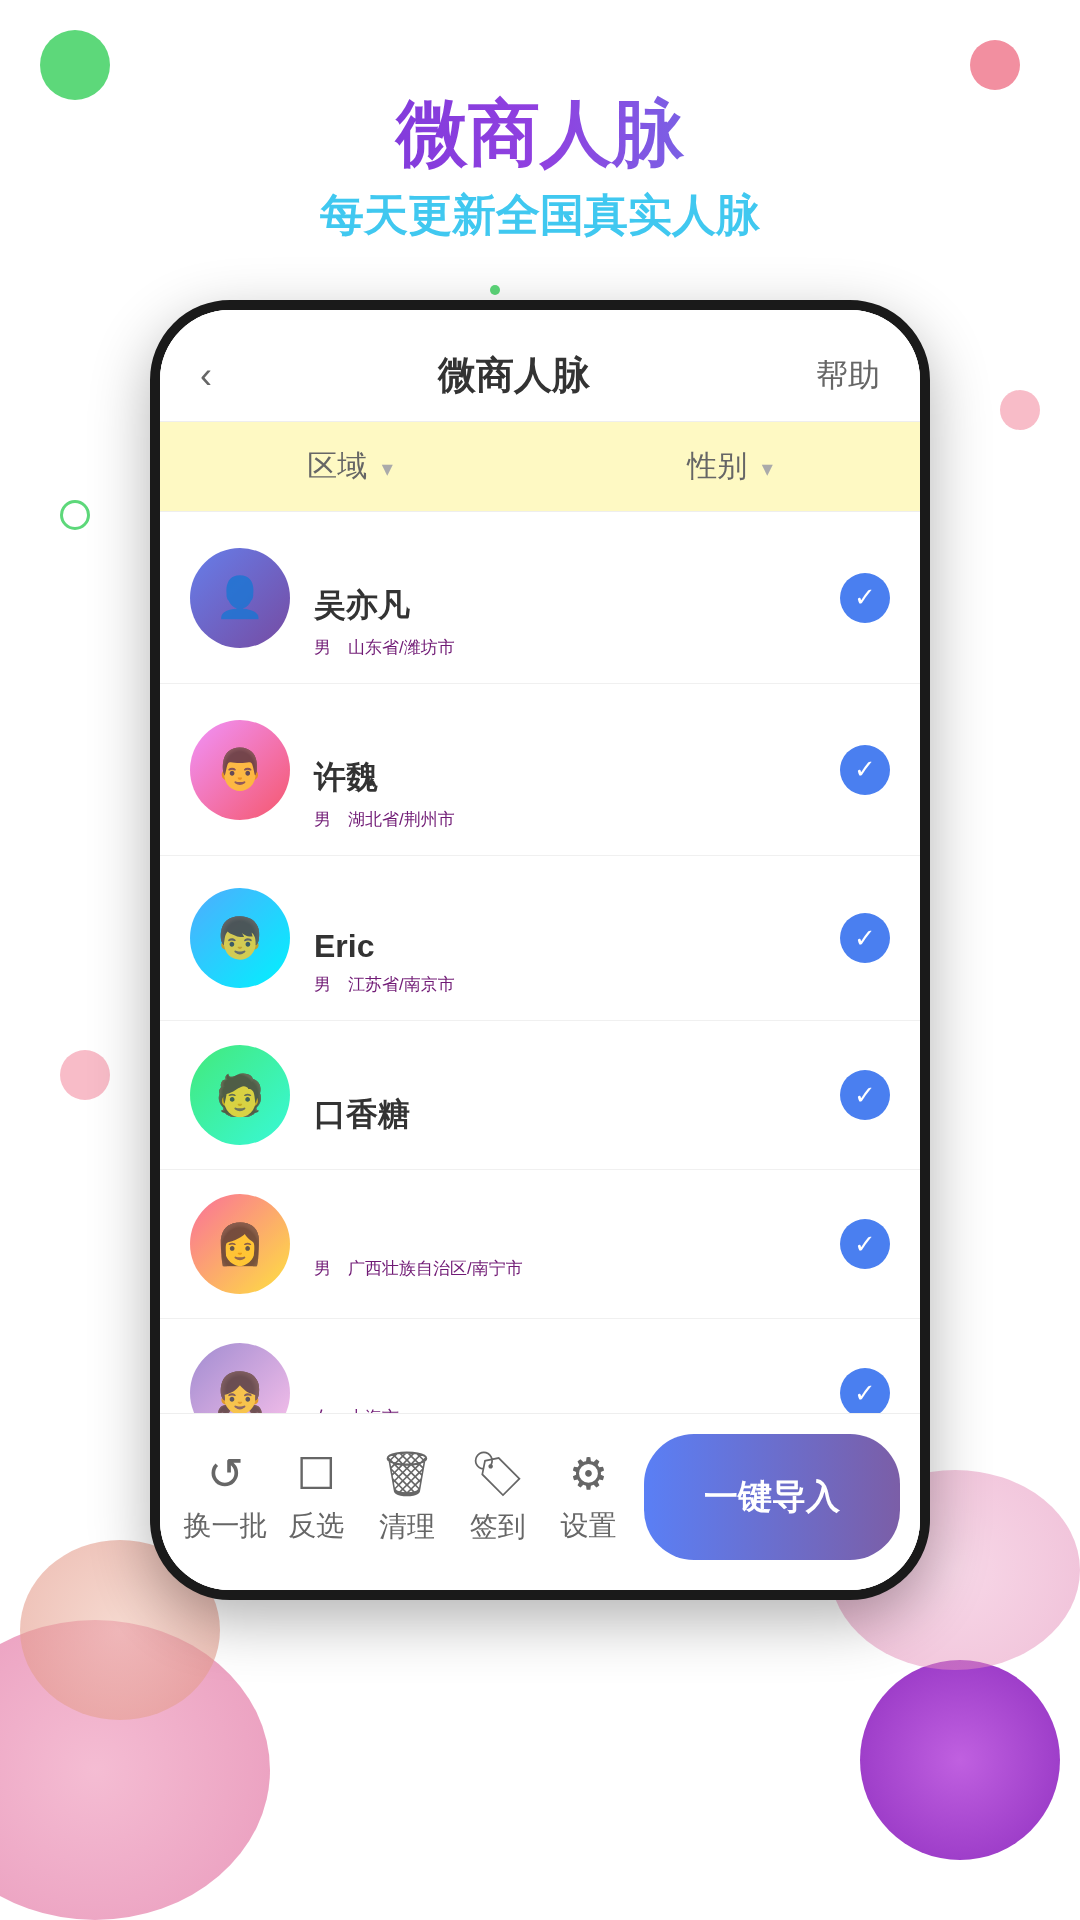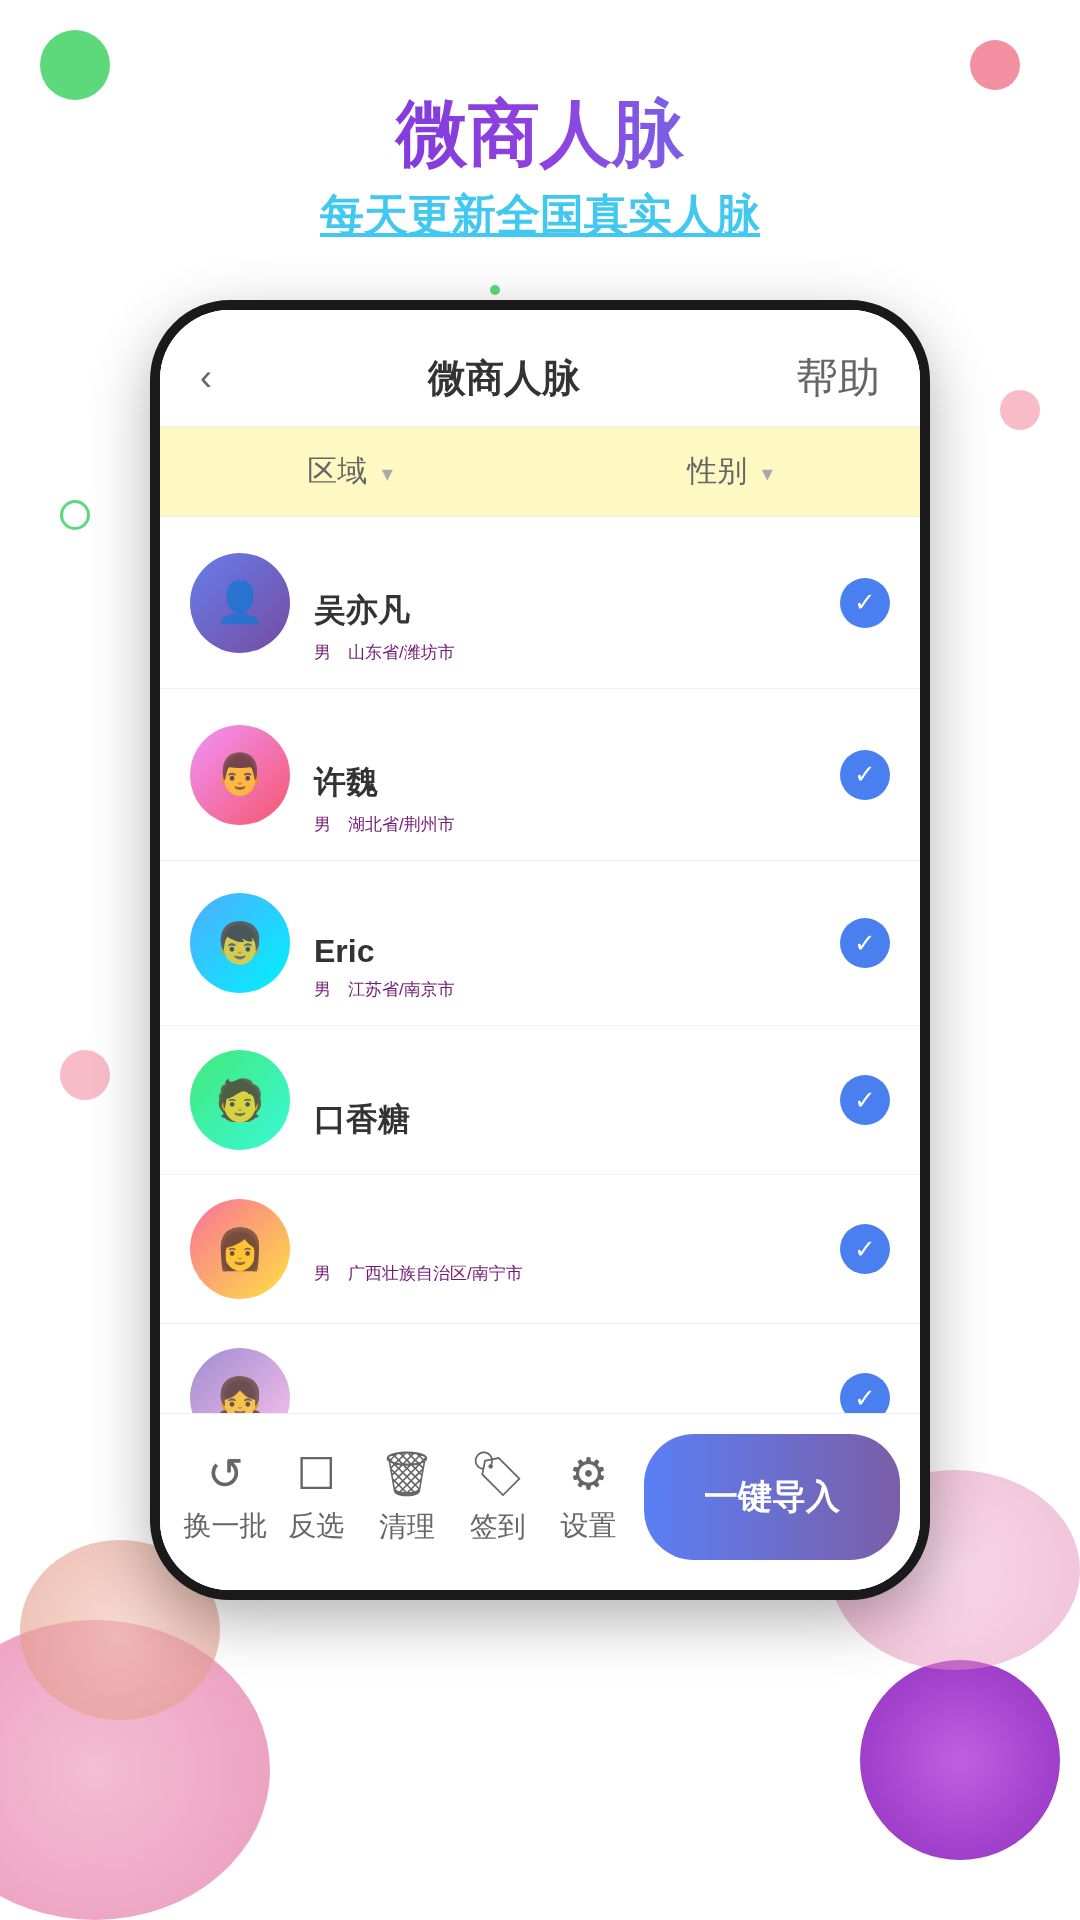--- a/index.html
+++ b/index.html
@@ -43,21 +43,20 @@
       -webkit-background-clip: text;
       -webkit-text-fill-color: transparent;
       background-clip: text;
       line-height: 1.2;
     }
     .sub-title {
       font-size: 44px;
       font-weight: 600;
       color: #40c8f0;
       margin-top: 10px;
-      text-decoration: underline;
     }
 
     
     .phone-frame {
       position: absolute;
       top: 300px;
       left: 150px;
       width: 780px;
       height: 1300px;
       background: #fff;
@@ -89,21 +88,21 @@
       font-size: 36px;
       color: #666;
       cursor: pointer;
     }
     .phone-title {
       font-size: 38px;
       font-weight: 600;
       color: #333;
     }
     .phone-help {
-      font-size: 42px;
+      font-size: 32px;
       color: #666;
     }
 
     
     .filter-tabs {
       background: #fef9c3;
       display: flex;
       border-bottom: 1px solid #eee;
     }
     .filter-tab {

